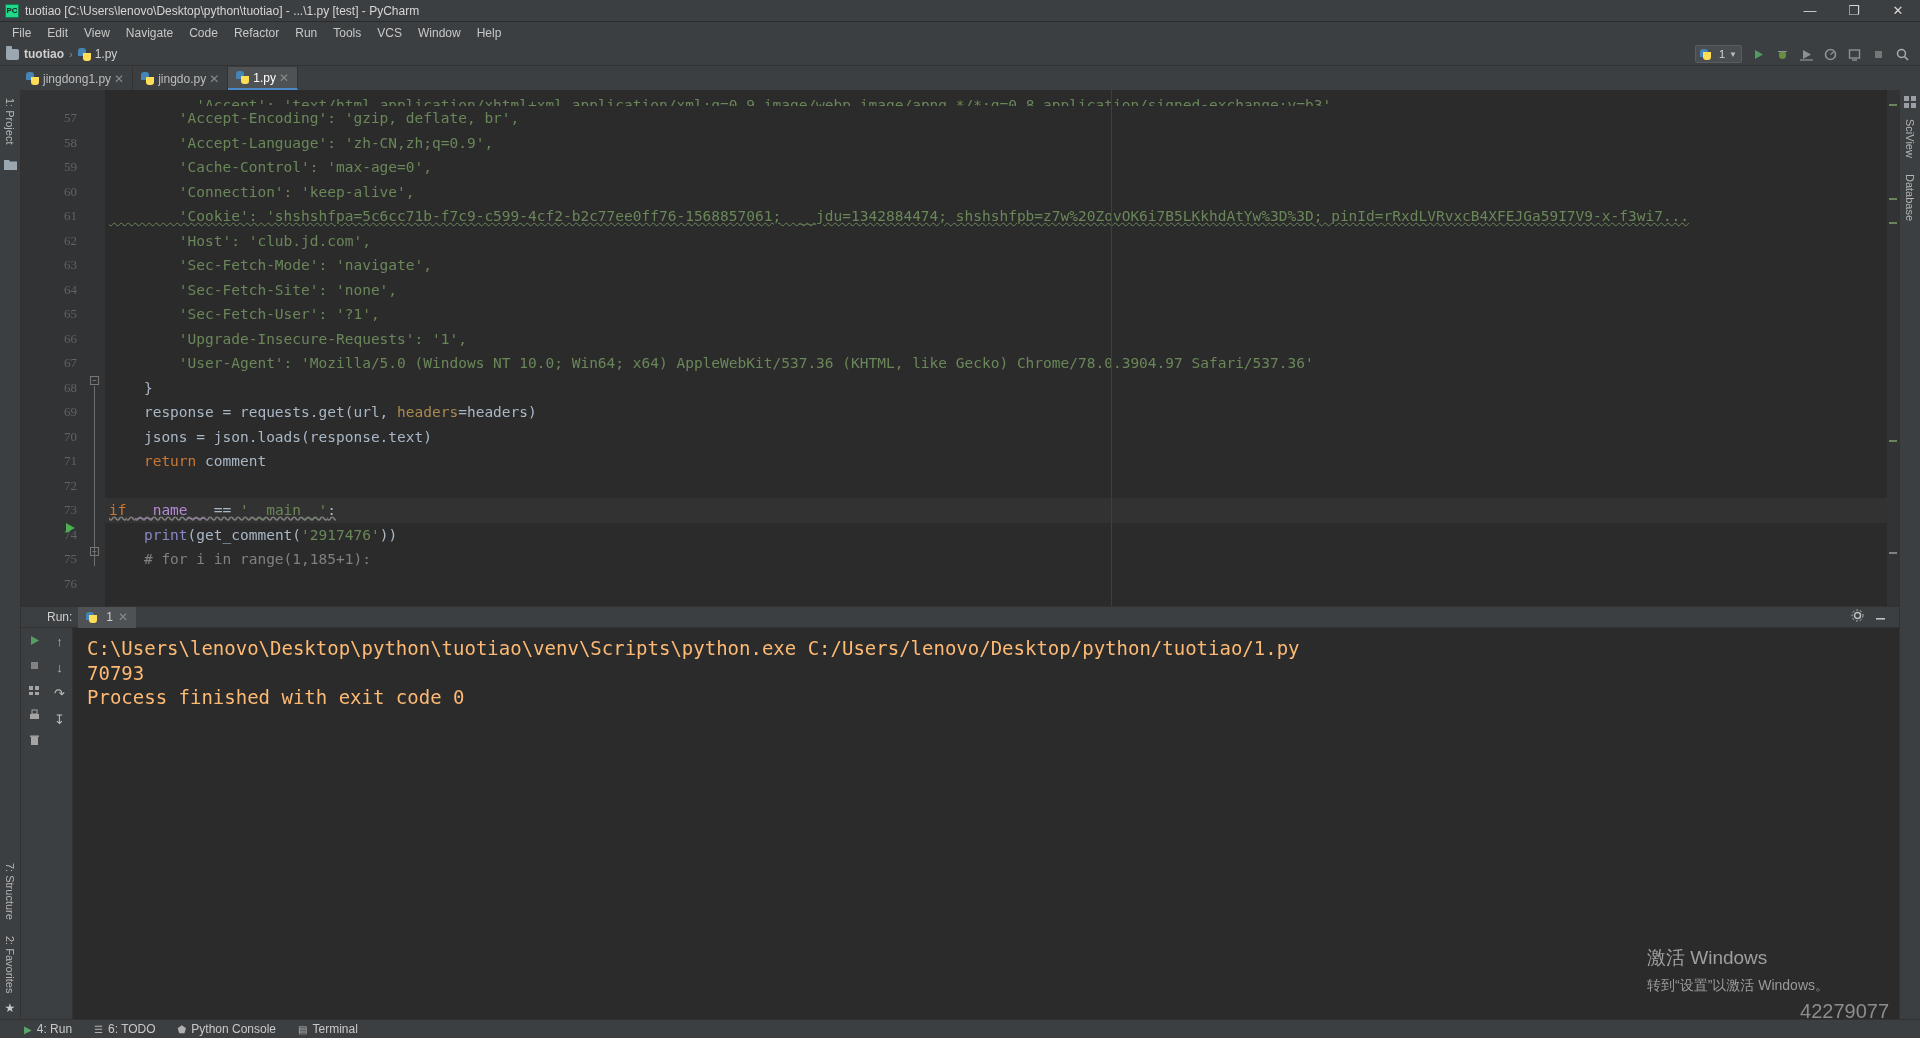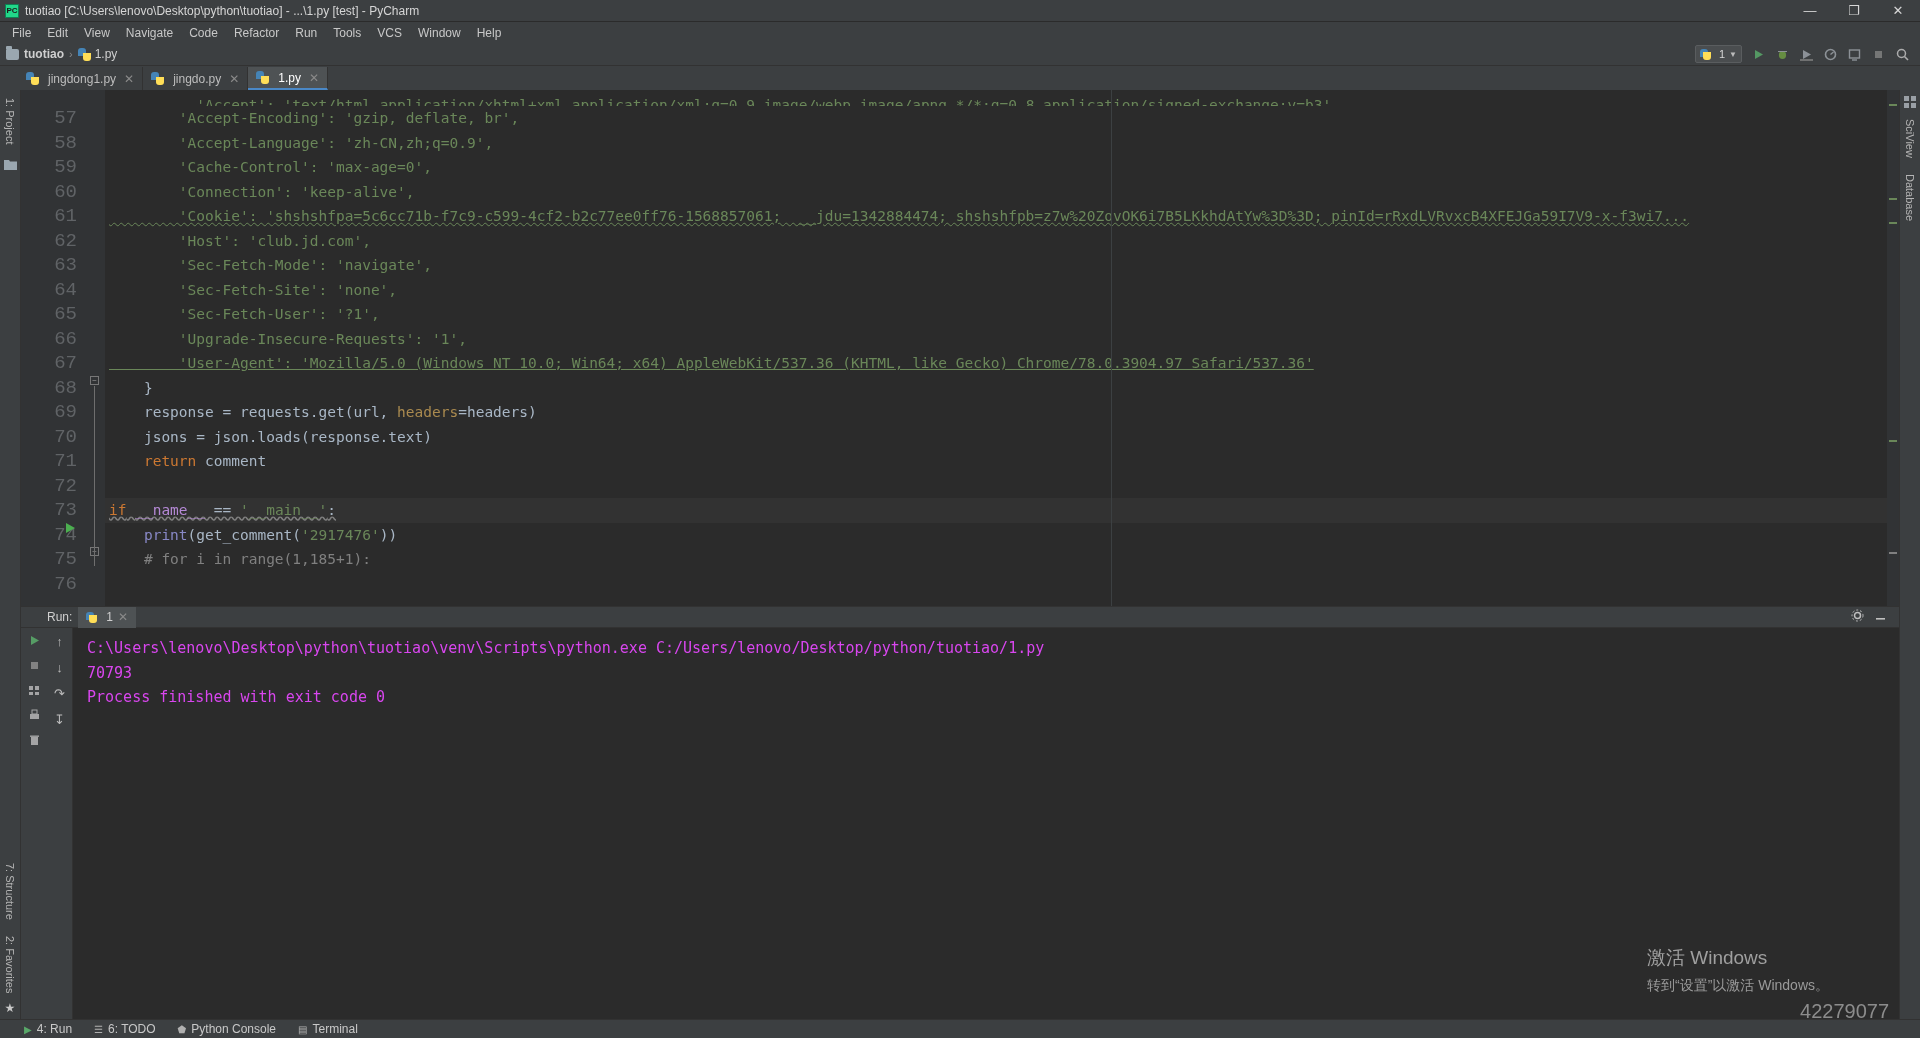--- a/index.html
+++ b/index.html
@@ -46,21 +46,21 @@
   #navbar .right-tools{margin-left:auto;display:flex;align-items:center;gap:9px;padding-right:10px;}
   .runcfg{
     display:flex;align-items:center;background:#4a4d4f;border:1px solid #5a5d5f;
     border-radius:2px;height:18px;padding:0 4px;font-size:11px;color:#d6d6d6;gap:4px;
   }
   .tool-ico{width:15px;height:15px;display:inline-block;opacity:.85;}
 
   
   #tabsbar { height:24px;background:#3c3f41;display:flex;align-items:flex-end;padding-left:18px; }
   .tab {
-    height:23px;display:flex;align-items:center;gap:5px;padding:0 8px;
+    height:23px;display:flex;align-items:center;padding:0 8px;
     font-size:12px;color:#bdbdbd;background:#3c3f41;border-right:1px solid #323232;
   }
   .tab.active { background:#4e5254;border-bottom:2px solid #4a88c7;color:#ffffff; }
   .tab .x { color:#8a8a8a;font-size:12px;margin-left:3px; }
 
   
   #mainrow { display:flex;height:calc(1038px - 22px - 21px - 23px - 24px - 19px); }
 
   
   .vstrip {
@@ -77,33 +77,33 @@
   .vstrip.right{border-right:none;border-left:1px solid #323232;}
 
   
   #editorwrap { flex:1;display:flex;flex-direction:column;min-width:0; }
   #editor {
     position:relative;background:#2b2b2b;height:516px;overflow:hidden;
     display:flex;
   }
   .gutter {
     width:64px;background:#313335;flex:none;position:relative;
-    font-family:Liberation Mono, monospace;font-size:19px;color:#606366;
+    font-family:Liberation Serif, serif;font-size:13px;color:#606366;
   }
   .gutter .ln { height:24.5px;line-height:24.5px;text-align:right;padding-right:8px; }
   .foldcol { width:20px;background:#313335;flex:none;position:relative; }
   .codecol { flex:1;position:relative;overflow:hidden; }
   .cline { height:24.5px;line-height:24.5px;white-space:pre;font-size:14.5px;
            font-family:"DejaVu Sans Mono","Liberation Mono",monospace;padding-left:4px; }
   .cline.hl { background:#323232; }
   .kw{color:#cc7832;} .str{color:#6a8759;} .num{color:#6897bb;}
   .fn{color:#ffc66d;} .cm{color:#808080;} .id{color:#a9b7c6;} .selfc{color:#94558d;} .arg{color:#aa8a4f;}
   .squig { text-decoration:underline wavy #6a8759; text-decoration-thickness:1px; }
   .squig-g { text-decoration:underline wavy #808080; }
-  .uline { text-decoration:underline; text-decoration-color:#6a8759; }
+  .uline { text-decoration-color:#6a8759; }
   .vline { position:absolute;top:0;bottom:0;width:1px;background:#3c4042; }
   .runarrow{ position:absolute;left:44px;color:#4caf50;font-size:12px;line-height:1; }
   .foldmark{ position:absolute;left:5px;width:9px;height:9px;border:1px solid #777;
              color:#999;font-size:8px;line-height:7px;text-align:center;background:#313335;}
   .foldline{ position:absolute;left:9px;width:1px;background:#6e6e6e; }
   .markbar{ position:absolute;right:0;top:0;width:12px;bottom:0;background:#313335; }
   .markbar .m{ position:absolute;right:2px;width:8px;height:2px;background:#5a5a5a; }
 
   
   #runpanel { background:#3c3f41;flex:1;display:flex;flex-direction:column;min-height:0; }
@@ -111,22 +111,22 @@
             border-bottom:1px solid #323232;padding-left:26px;gap:6px;font-size:12px;color:#cfcfcf;}
   #runhdr .rtab{display:flex;align-items:center;gap:5px;background:#4e5254;height:21px;padding:0 8px;}
   #runhdr .rright{margin-left:auto;display:flex;gap:10px;padding-right:12px;color:#c0c0c0;}
   #runbody { flex:1;display:flex;min-height:0; }
   .runtools{ width:26px;background:#3c3f41;display:flex;flex-direction:column;align-items:center;
              padding-top:6px;gap:11px;flex:none; }
   .runtools .ic{ width:14px;height:14px;opacity:.9;font-size:12px;line-height:14px;text-align:center;color:#c0c0c0;}
   .runtools2{ width:26px;background:#3c3f41;display:flex;flex-direction:column;align-items:center;
               padding-top:6px;gap:11px;flex:none;border-right:1px solid #323232;}
   #console { flex:1;background:#2b2b2b;position:relative;overflow:hidden;padding:8px 0 0 14px; }
-  #console .oline{ font-family:"DejaVu Sans Mono","Liberation Mono",monospace;font-size:15px;
-                   color:#d946ef;line-height:24.5px;white-space:pre;}
+  #console .oline{ font-family:"DejaVu Sans Mono","Liberation Mono",monospace;font-size:19px;
+                   color:#fdba74;line-height:24.5px;white-space:pre;}
 
   
   #watermark{position:absolute;right:70px;bottom:24px;text-align:left;color:#8c8c8c;}
   #watermark .w1{font-size:19px;color:#9f9f9f;}
   #watermark .w2{font-size:14px;color:#9a9a9a;margin-top:6px;}
   #bignum{position:absolute;right:10px;bottom:-4px;color:#9e9e9e;font-size:20px;opacity:.85;}
 
   
   #statusbar-top { height:19px;background:#3c3f41;display:flex;align-items:center;
                    border-top:1px solid #323232;padding-left:24px;gap:22px;font-size:12px;color:#c8c8c8;}

